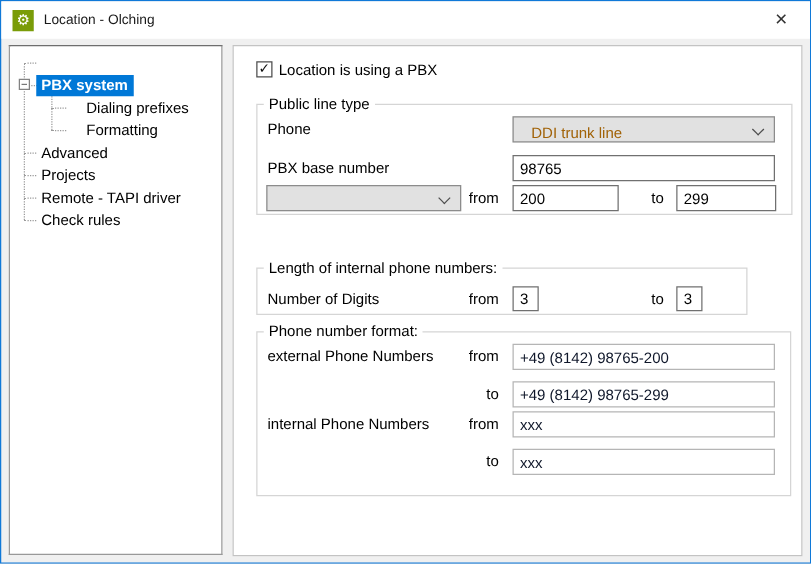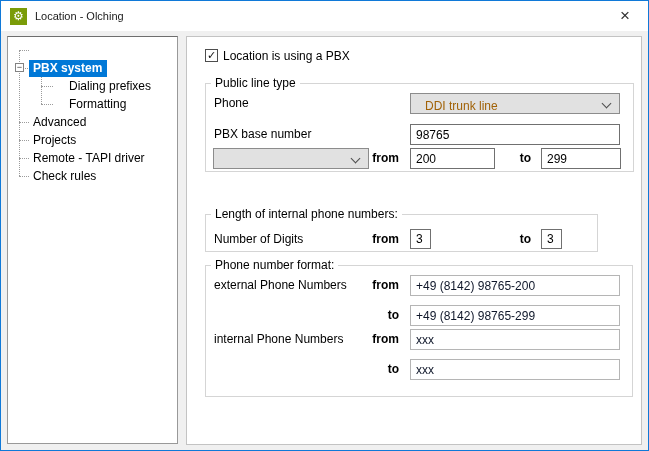--- a/index.html
+++ b/index.html
@@ -25,21 +25,21 @@
   .trow.lvl1{padding-left:61px;}
   .trow.selrow{padding-left:21px;}
   .sel{background:#0078d7;color:#fff;font-weight:bold;padding:1px 5px 2px 4px;}
   .dotv{position:absolute;width:0;border-left:1px dotted #9b9b9b;}
   .doth{position:absolute;height:0;border-top:1px dotted #9b9b9b;}
   .expander{position:absolute;left:7px;top:26px;width:9px;height:9px;box-sizing:border-box;
             border:1px solid #828282;background:#fff;font-size:9px;line-height:7px;
             text-align:center;color:#333;}
   
   .lbl{position:absolute;font-size:12px;color:#000;white-space:nowrap;}
-  .fromto{position:absolute;width:28px;text-align:right;font-size:12px;color:#000;font-weight:bold;}
+  .fromto{position:absolute;width:28px;text-align:right;font-size:12px;color:#000;}
   .grp{position:absolute;box-sizing:border-box;border:1px solid #d5d5d5;}
   .grp-title{position:absolute;left:5px;top:-8px;background:#fff;padding:0 4px;
              font-size:12px;color:#000;white-space:nowrap;}
   .tbox{position:absolute;box-sizing:border-box;height:21px;border:1px solid #707070;
         background:#fff;font-family:"Liberation Sans",sans-serif;font-size:12px;color:#000;
         padding:0 0 0 5px;}
   .tbox.dis{border-color:#b5b5b5;color:#0f172a;}
   .combo{position:absolute;box-sizing:border-box;height:21px;background:#e1e1e1;
          border:1px solid #8c8c8c;font-size:12px;color:#a16207;display:flex;align-items:flex-end;
          padding-left:14px;cursor:default;}

